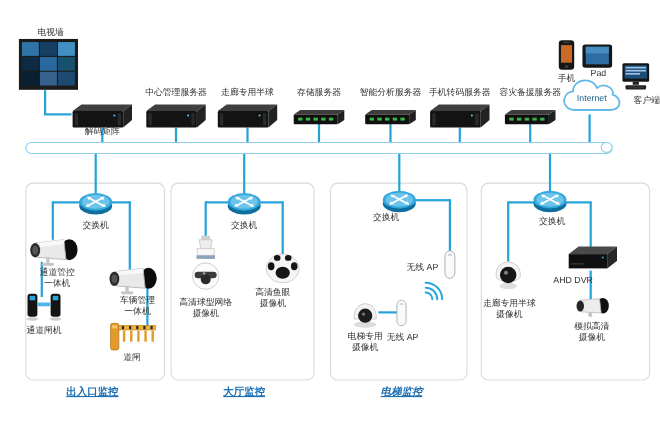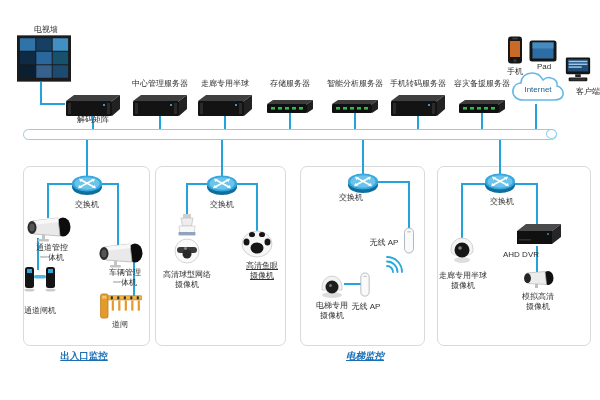--- a/index.html
+++ b/index.html
@@ -290,21 +290,21 @@
 
   <svg class="icon" style="left:24px;top:266px;" width="32" height="26" viewBox="0 0 32 26">
     <ellipse cx="5.5" cy="24" rx="5" ry="1.5" fill="#cccccc"></ellipse>
       <ellipse cx="26.5" cy="24" rx="5" ry="1.5" fill="#cccccc"></ellipse>
     <rect x="1" y="1" width="9" height="21" rx="2.5" fill="#141414"></rect>
       <rect x="22" y="1" width="9" height="21" rx="2.5" fill="#141414"></rect>
     <rect x="3" y="3" width="5" height="4" fill="#29a8dc"></rect>
       <rect x="24" y="3" width="5" height="4" fill="#29a8dc"></rect>
     <rect x="10" y="9" width="12" height="3.5" rx="1.5" fill="#4ab8e8"></rect>
   </svg>
-  <div class="lbl" style="left:14px;top:306px;width:52px;">通道闸机</div>
+  <div class="lbl" style="left:14px;top:296px;width:52px;">通道闸机</div>
 
   <svg class="icon" style="left:96px;top:239px;" width="48" height="30" viewBox="0 0 48 30">
     <ellipse cx="39" cy="14" rx="7.5" ry="9.5" fill="#0d0d0d"></ellipse>
     <polygon points="8,8 34,5 36,23 10,21" fill="#e9e9e9" stroke="#b5b5b5" stroke-width="0.8"></polygon>
     <polygon points="8,8 34,5 34.4,9 8.4,12" fill="#f8f8f8"></polygon>
     <ellipse cx="8" cy="14.5" rx="4.5" ry="6.5" fill="#2b2b2b"></ellipse>
       <ellipse cx="8" cy="14.5" rx="2.6" ry="4" fill="#555555"></ellipse>
     <rect x="18" y="21" width="3" height="6" fill="#c4c4c4"></rect>
       <rect x="14" y="26" width="11" height="2.5" rx="1" fill="#c4c4c4"></rect>
   </svg>
@@ -346,21 +346,21 @@
 摄像机</div>
 
   <svg class="icon" style="left:241px;top:230px;" width="32" height="28" viewBox="0 0 32 28">
     <ellipse cx="16" cy="14" rx="15" ry="13" fill="#f6f6f6" stroke="#c9c9c9" stroke-width="0.8"></ellipse>
     <ellipse cx="16" cy="18" rx="6.5" ry="5.5" fill="#151515"></ellipse>
     <ellipse cx="5.5" cy="12" rx="3" ry="3.6" fill="#151515"></ellipse>
       <ellipse cx="26.5" cy="12" rx="3" ry="3.6" fill="#151515"></ellipse>
     <ellipse cx="11" cy="4.5" rx="3" ry="2.6" fill="#151515"></ellipse>
       <ellipse cx="21" cy="4.5" rx="3" ry="2.6" fill="#151515"></ellipse>
   </svg>
-  <div class="lbl" style="left:232px;top:261px;width:60px;text-decoration:underline;">高清鱼眼
+  <div class="lbl" style="left:218px;top:261px;width:60px;">高清鱼眼
 摄像机</div>
 
   <svg class="icon" style="left:403px;top:227px;" width="12" height="28" viewBox="0 0 12 28">
     <rect x="1.5" y="1" width="9" height="25" rx="4.5" fill="#fafafa" stroke="#99aab2" stroke-width="0.8"></rect>
     <rect x="4" y="4" width="4" height="1.5" rx="0.7" fill="#cccccc"></rect>
   </svg>
   <div class="lbl" style="left:366px;top:238px;width:36px;">无线 AP</div>
   <svg class="icon" style="left:385px;top:252px;" width="24" height="22" viewBox="0 0 24 22">
     <g fill="none" stroke="#29a8dc" stroke-width="1.8" stroke-linecap="round">
       <path d="M2 14 A6 6 0 0 1 8 20"></path>
@@ -405,15 +405,16 @@
   <svg class="icon" style="left:522px;top:268px;" width="32" height="22" viewBox="0 0 32 22">
     <ellipse cx="26" cy="10" rx="5.5" ry="7" fill="#101010"></ellipse>
     <polygon points="5,5 23,3.5 24.5,16.5 6.5,15.5" fill="#ececec" stroke="#b8b8b8" stroke-width="0.7"></polygon>
     <ellipse cx="5.5" cy="10.2" rx="3.4" ry="5" fill="#262626"></ellipse>
     <rect x="13" y="16" width="3" height="4" fill="#c0c0c0"></rect>
   </svg>
   <div class="lbl" style="left:510px;top:292px;width:56px;">模拟高清
 摄像机</div>
 
   <div class="zone-title" style="left:44px;">出入口监控</div>
+  <div class="zone-title" style="left:182px;">大厅监控</div>
   <div class="zone-title" style="left:325px;font-style:italic;">电梯监控</div>
 
 </div>
 
 </body></html>

